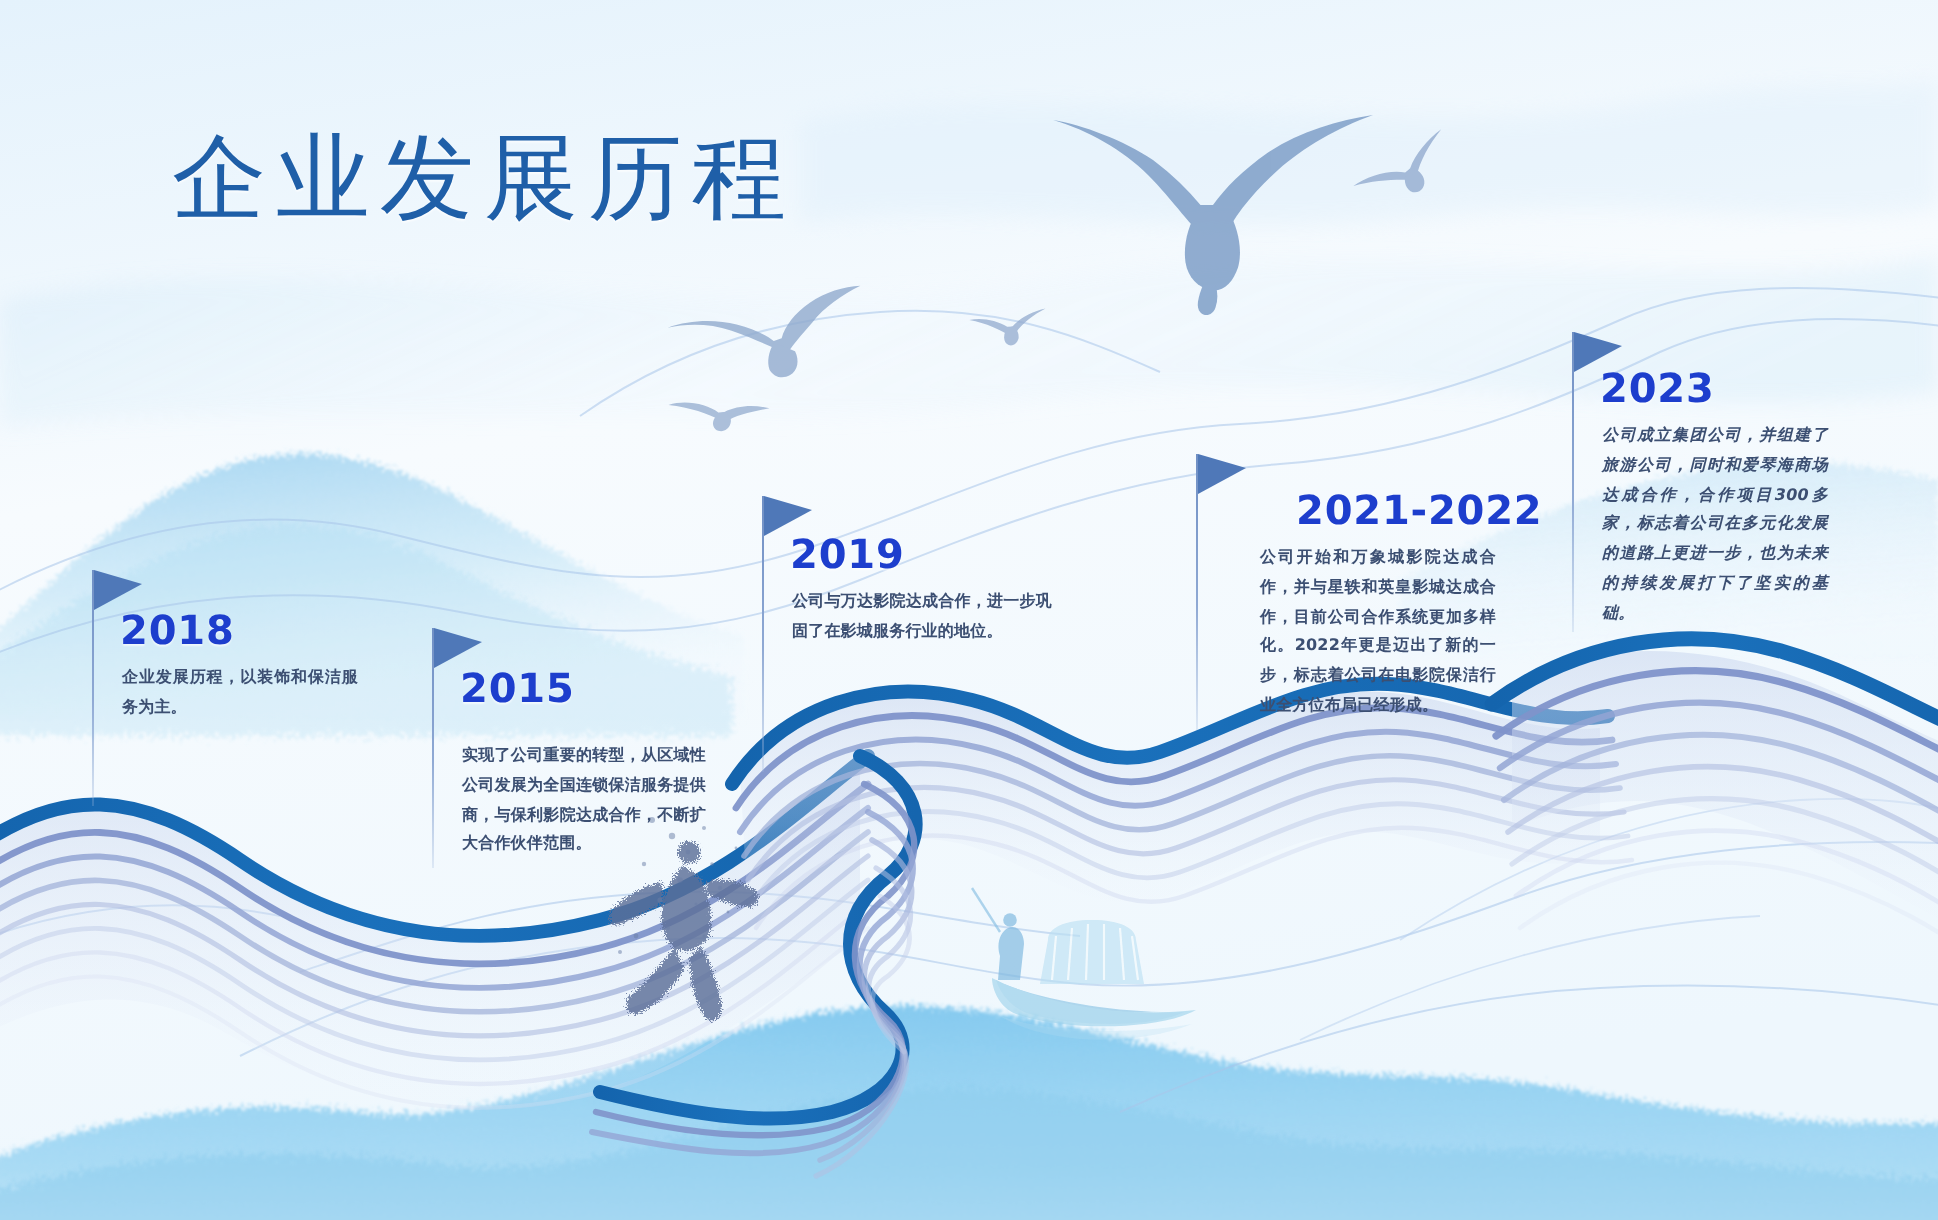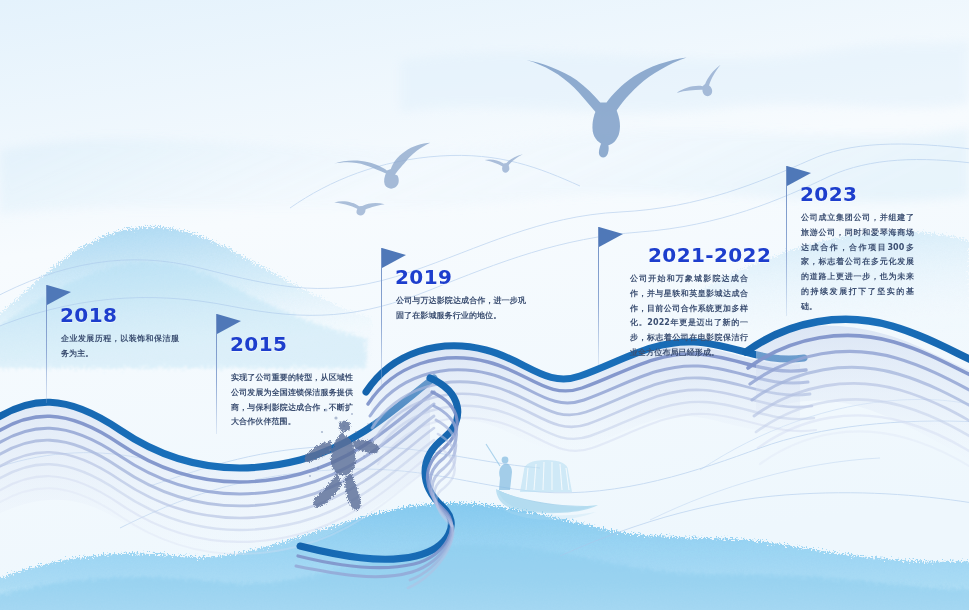--- a/index.html
+++ b/index.html
@@ -73,21 +73,21 @@
   #ms-2019 .m-desc{left:15px;top:46px;width:130px;}
 
   #ms-2021{left:598px;top:227px;}
   #ms-2021 .pole{height:138px;}
   #ms-2021 .m-year{left:14px;top:16px;margin-left:36px;}
   #ms-2021 .m-desc{left:32px;top:45px;width:118px;}
 
   #ms-2023{left:786px;top:166px;}
   #ms-2023 .pole{height:150px;}
   #ms-2023 .m-year{left:14px;top:16px;}
-  #ms-2023 .m-desc{left:15px;top:45px;width:113px;}
+  #ms-2023 .m-desc{left:15px;top:45px;width:113px;font-style:italic;}
 </style>
 </head>
 <body>
 
 <div id="poster">
 
   <div class="layer">
     <svg viewBox="0 0 969 610" xmlns="http://www.w3.org/2000/svg">
       <defs>
         <linearGradient id="skyGrad" x1="0" y1="0" x2="0.25" y2="1">
@@ -335,20 +335,21 @@
 
         <path d="M500,478 C498,472 500,466 504,464 C508,462 512,466 512,472 L510,490 L499,490 Z" fill="#7fb9e0"></path>
         <circle cx="505" cy="460" r="3.4" fill="#7fb9e0"></circle>
         <line x1="500" y1="466" x2="486" y2="444" stroke="#8cc2e4" stroke-width="1.2"></line>
 
         <path d="M500,508 C524,516 562,518 596,512 C566,524 522,522 500,508 Z" fill="#b4dcf0" opacity="0.4"></path>
       </g>
     </svg>
   </div>
 
+  <div id="title">企业发展历程</div>
 
   <div class="milestone" id="ms-2012">
     <div class="flag">
       <div class="pole"></div>
       <div class="pennant"></div>
     </div>
     <div class="m-year">2018</div>
     <div class="m-desc">企业发展历程，以装饰和保洁服务为主。</div>
   </div>
 

